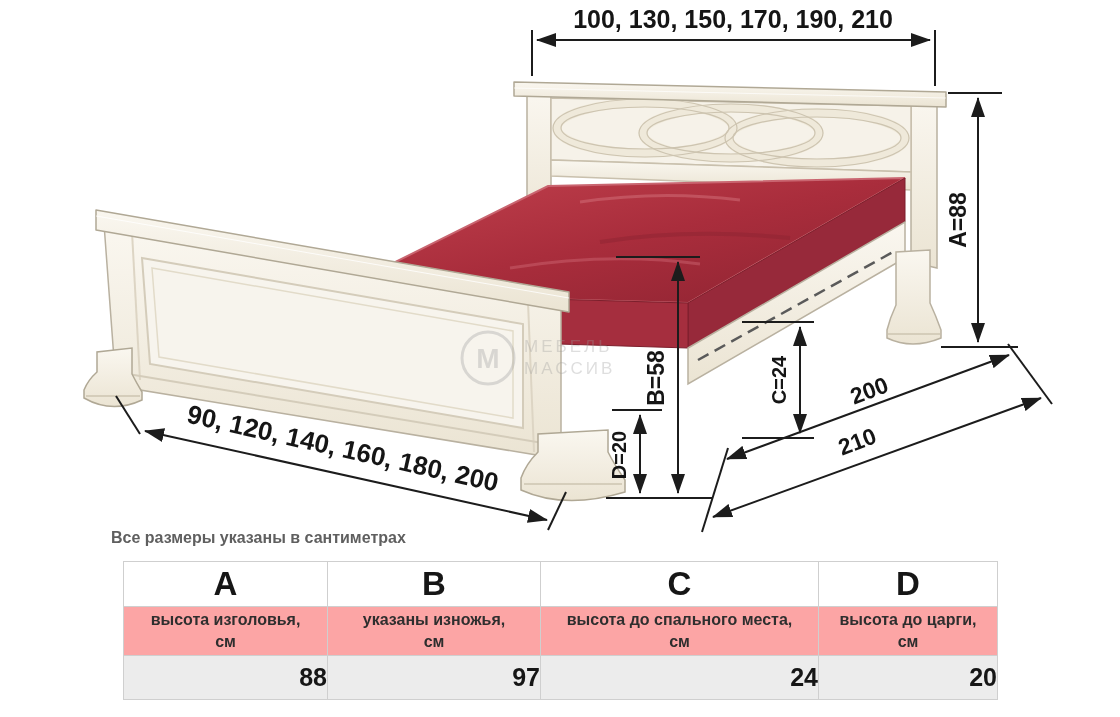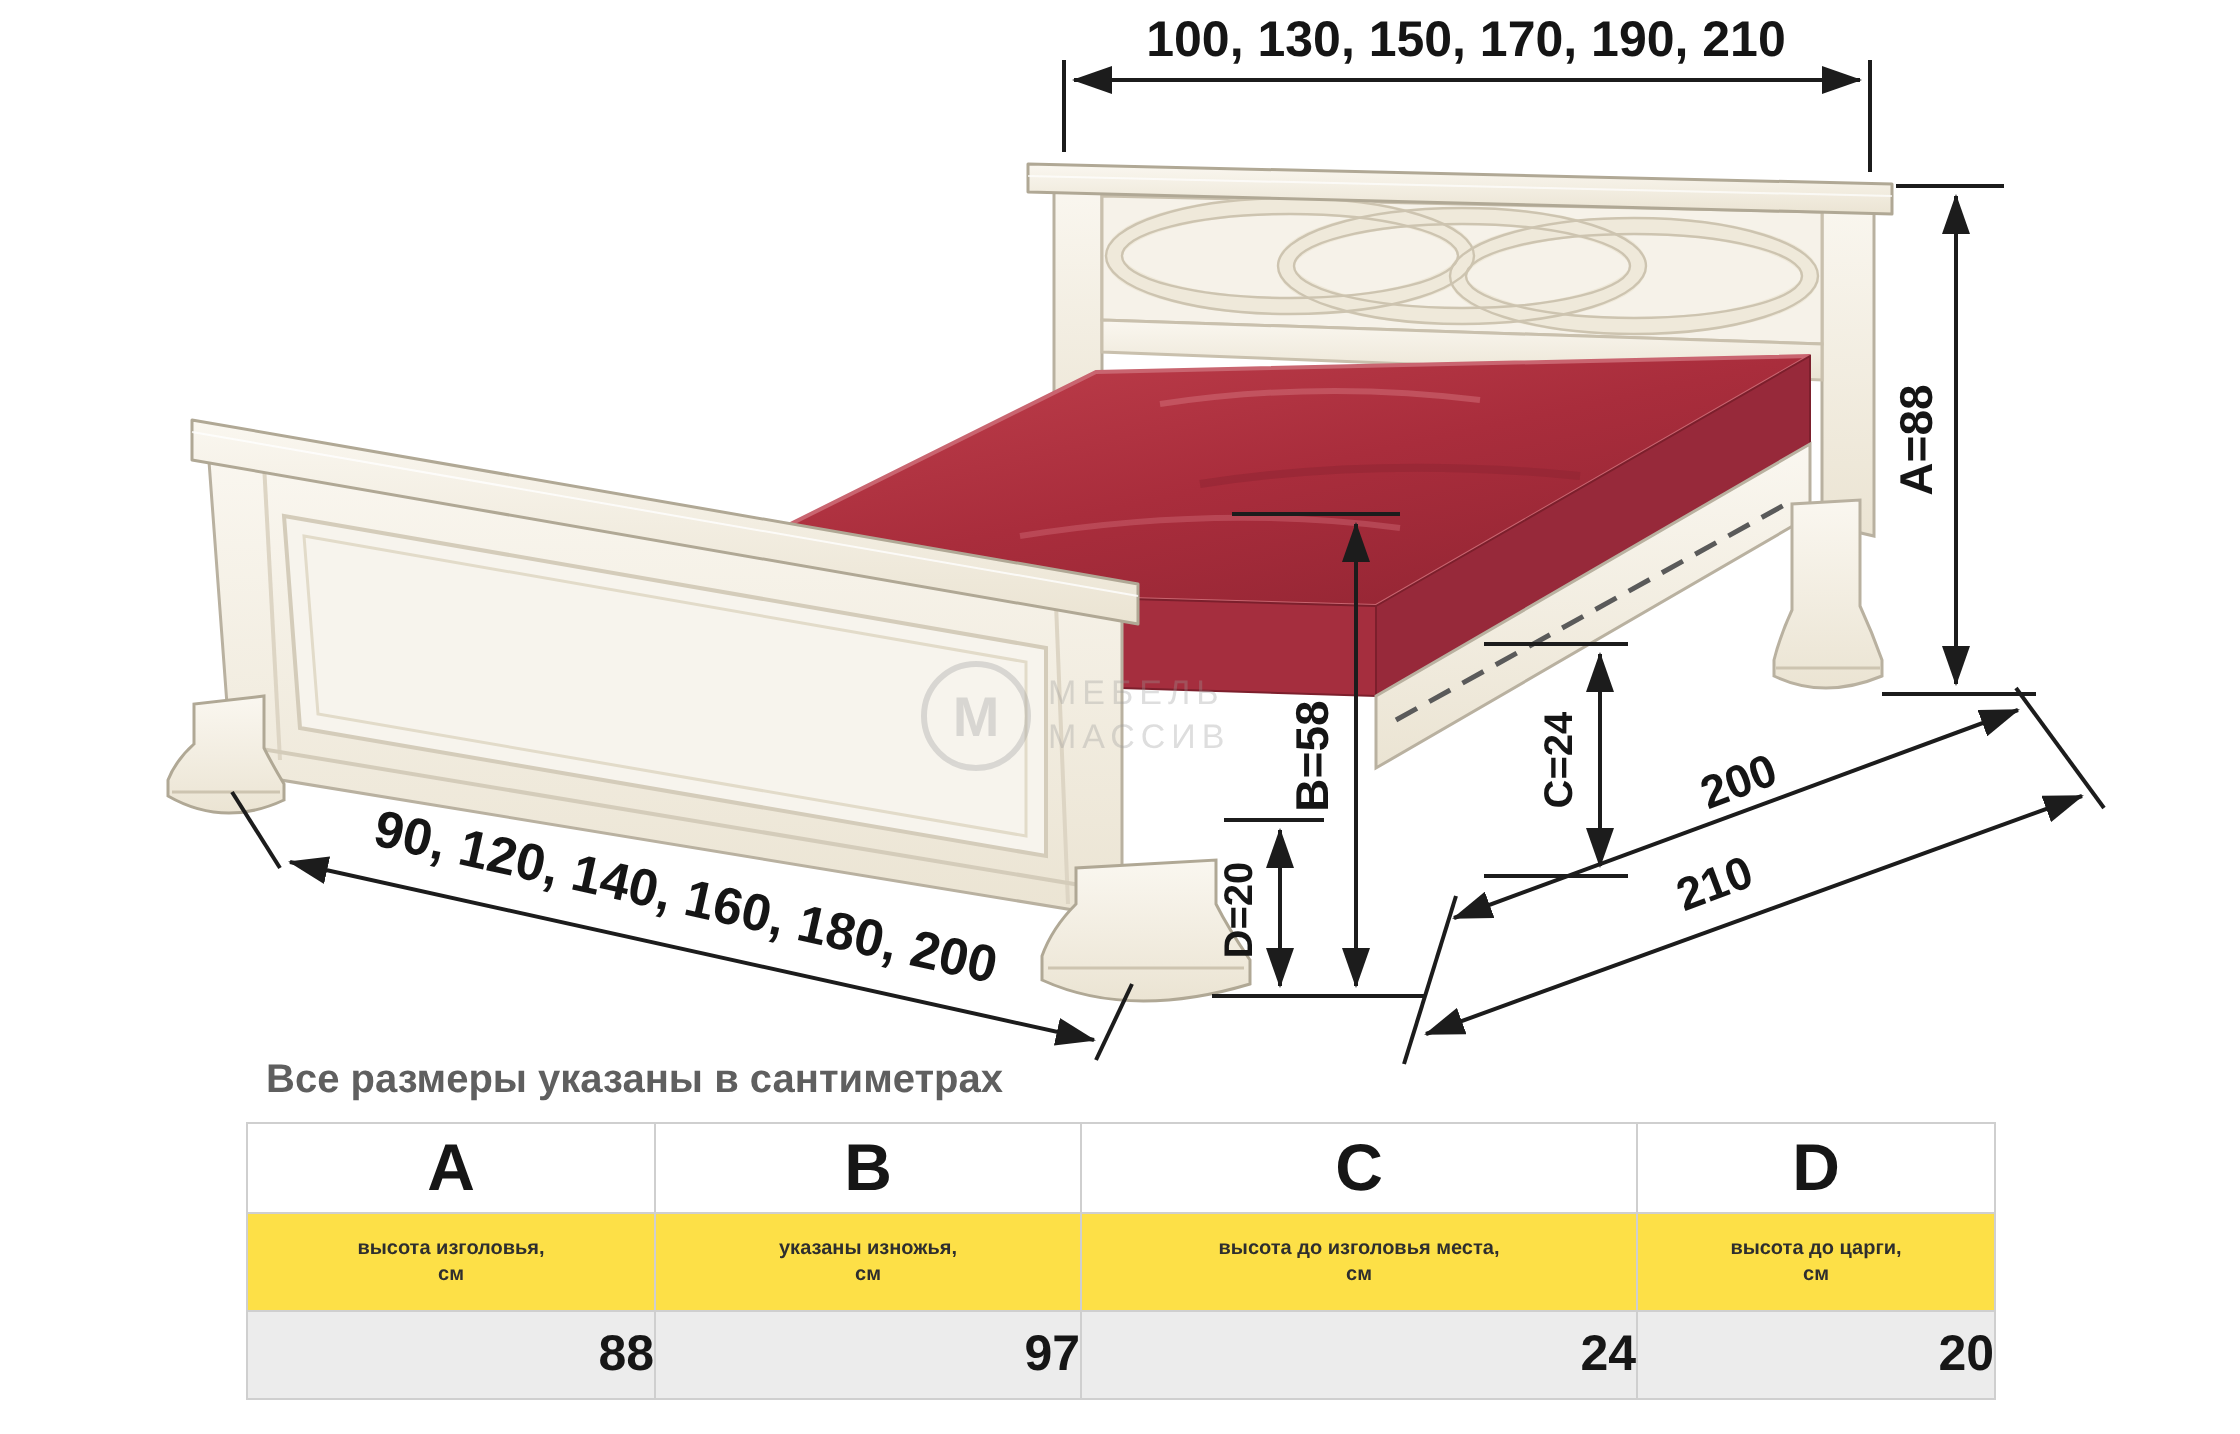--- a/index.html
+++ b/index.html
@@ -7,34 +7,34 @@
   body {
     width:1120px; height:717px;
     font-family:"Liberation Sans", sans-serif;
     position:relative; overflow:hidden;
   }
   .stage { position:absolute; left:0; top:0; width:1120px; height:717px; background:#fff; }
   .svg-wrap { position:absolute; left:0; top:0; width:1120px; height:545px; }
   svg { font-family:"Liberation Sans", sans-serif; }
 
   .note {
-    position:absolute; left:133px; top:529px;
-    font-size:20px; font-weight:bold; color:#5f5f5f;
+    position:absolute; left:111px; top:529px;
+    font-size:16px; font-weight:bold; color:#5f5f5f;
   }
 
   table.spec-table {
     position:absolute; left:123px; top:561px; width:874px;
     border-collapse:collapse; table-layout:fixed;
   }
   table.spec-table td {
     border:1px solid #cfcfcf; text-align:center; vertical-align:middle;
     color:#161616;
   }
   tr.row-letter td { height:45px; font-size:33px; font-weight:bold; background:#ffffff; }
-  tr.row-desc td   { height:49px; font-size:10px; font-weight:bold; background:#fde047; color:#2e2e2e; line-height:1.35; }
+  tr.row-desc td   { height:49px; font-size:16px; font-weight:bold; background:#fca5a5; color:#2e2e2e; line-height:1.35; }
   tr.row-value td  { height:44px; font-size:25px; font-weight:bold; background:#ececec;text-align:right; }
 </style>
 </head>
 <body>
 
 <div class="stage">
 
   <div class="svg-wrap">
   <svg width="1120" height="545" viewBox="0 0 1120 545">
     <defs>
@@ -180,21 +180,21 @@
     <tr class="row-desc">
       <td>
         <div>высота изголовья,</div>
         <div>см</div>
       </td>
       <td>
         <div>указаны изножья,</div>
         <div>см</div>
       </td>
       <td>
-        <div>высота до изголовья места,</div>
+        <div>высота до спального места,</div>
         <div>см</div>
       </td>
       <td>
         <div>высота до царги,</div>
         <div>см</div>
       </td>
     </tr>
     <tr class="row-value">
       <td>88</td>
       <td>97</td>

